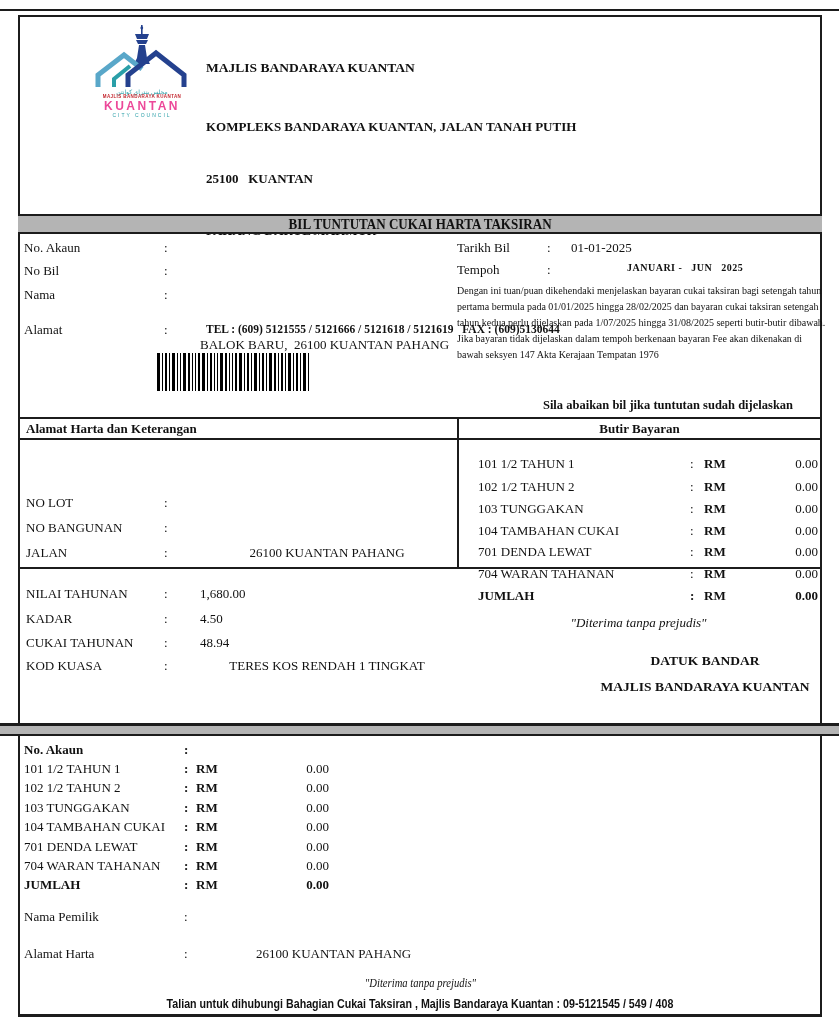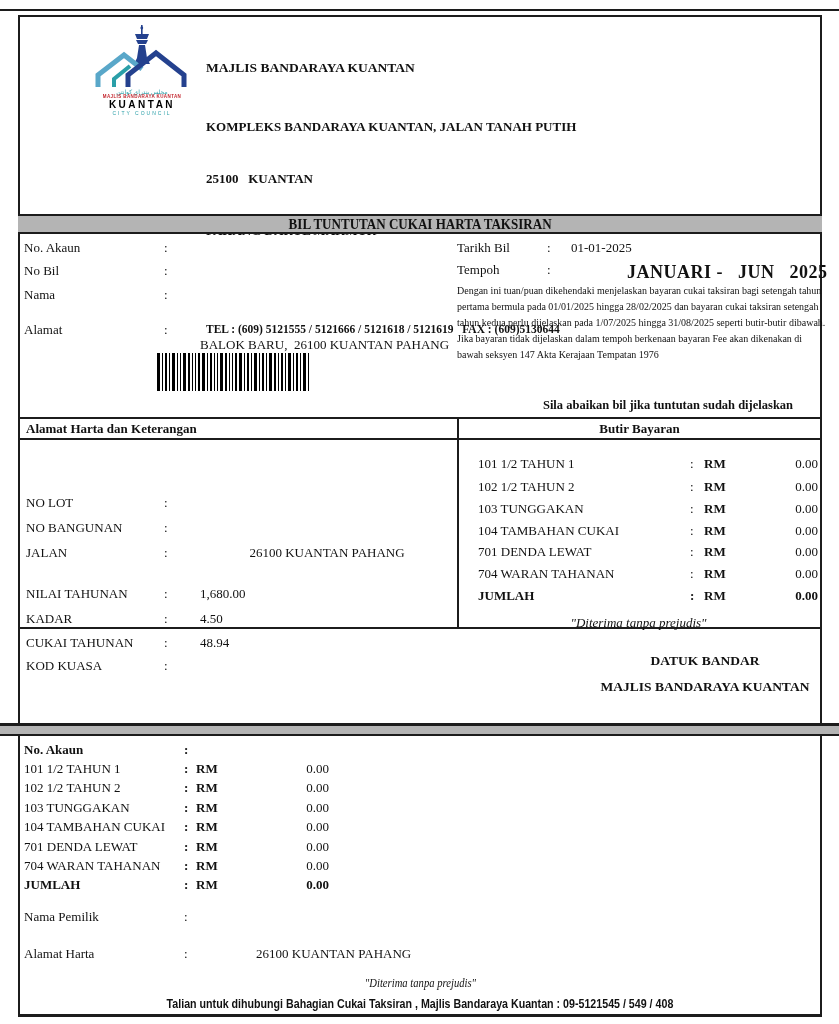--- a/index.html
+++ b/index.html
@@ -11,44 +11,44 @@
   .top-rule { position:absolute; left:0; top:9px; width:839px; height:2px; background:#1c1c1c; }
   .doc {
     position:absolute; left:18px; top:15px; width:804px; height:1002px;
     border:2px solid #1c1c1c; border-bottom-width:3px;
   }
   
   .logo { position:absolute; left:62px; top:8px; width:120px; text-align:center; line-height:1.05; }
   .logo svg { display:block; margin:0 auto; }
   .logo-arabic { font-size:6px; color:#2a9fa8; letter-spacing:1px; }
   .logo-tiny { font-size:4.5px; color:#c4262e; letter-spacing:.4px; font-family:"Liberation Sans", sans-serif; font-weight:bold; }
-  .logo-name { font-size:10px; color:#000000; font-weight:bold; letter-spacing:2.5px; font-family:"Liberation Sans", sans-serif; }
+  .logo-name { font-size:12px; color:#ec4899; font-weight:bold; letter-spacing:2.5px; font-family:"Liberation Sans", sans-serif; }
   .logo-sub { font-size:5px; color:#2a9fa8; letter-spacing:2px; font-family:"Liberation Sans", sans-serif; }
   .hdr-text { position:absolute; left:186px; top:7px; white-space:pre; }
   .org { font-weight:bold; font-size:13.5px; margin-bottom:7px; }
   .addr { font-weight:bold; font-size:13px; line-height:16px; }
   .contact { margin-top:17px; font-weight:bold; font-size:11.5px; line-height:15px; }
   
   .title-bar {
     position:absolute; left:-2px; right:-2px; top:197px; height:20px;
     background:#b4b4b4; border-top:2px solid #1c1c1c; border-bottom:2px solid #1c1c1c;
     text-align:center; font-weight:bold; font-size:14.5px; line-height:16px;
   }
   .title-bar span { display:inline-block; transform:scaleX(.9); }
   
   .frow { position:absolute; left:4px; width:430px; display:grid; grid-template-columns:140px 36px 1fr; font-size:13px; }
   .frow .c { text-align:left; }
   .rrow { position:absolute; left:437px; width:370px; display:grid; grid-template-columns:90px 24px 1fr; font-size:13px; }
-  .tempoh-v { font-weight:bold; font-size:18px; padding-left:56px; white-space:pre; letter-spacing:.5px; }
+  .tempoh-v { font-weight:bold; font-size:10px; padding-left:56px; white-space:pre; letter-spacing:.5px; }
   .alamat-val { position:absolute; left:180px; top:320px; font-size:13px; white-space:pre; }
   .barcode { position:absolute; left:137px; top:336px; }
   .notice { position:absolute; left:437px; top:266px; width:372px; font-size:10px; line-height:16px; }
   .sila { position:absolute; left:475px; top:381px; width:346px; text-align:center; font-weight:bold; font-size:12.5px; }
   
-  .ptable { position:absolute; left:-2px; right:-2px; top:400px; height:212px; border:2px solid #1c1c1c; }
+  .ptable { position:absolute; left:-2px; right:-2px; top:400px; height:152px; border:2px solid #1c1c1c; }
   .ptable .vdiv { position:absolute; left:437px; top:0; bottom:0; width:2px; background:#1c1c1c; }
   .ptable .hrow { position:absolute; left:0; right:0; top:0; height:21px; border-bottom:2px solid #1c1c1c; }
   .lh { position:absolute; left:6px; top:2px; font-weight:bold; font-size:13px; }
   .rh { position:absolute; left:439px; right:0; top:2px; text-align:center; font-weight:bold; font-size:13px; }
   .prow { position:absolute; left:6px; width:428px; display:grid; grid-template-columns:138px 36px 1fr; font-size:13px;margin-top:40px; }
   .prow.center-val .v { text-align:center; }
   .payrow { position:absolute; left:458px; width:340px; display:grid; grid-template-columns:212px 14px 52px 1fr; font-size:13px; }
   .payrow .rm { font-weight:bold; }
   .payrow .amt { text-align:right; }
   .payrow.total { font-weight:bold; }
@@ -224,20 +224,21 @@
           <span class="v">4.50</span>
       </div>
       <div class="prow" style="top:176px">
         <span>CUKAI TAHUNAN</span>
           <span>:</span>
           <span class="v">48.94</span>
       </div>
       <div class="prow center-val" style="top:199px">
         <span>KOD KUASA</span>
           <span>:</span>
+          <span class="v">TERES KOS RENDAH 1 TINGKAT</span>
       </div>
 
       <div class="payrow" style="top:37px">
         <span>101 1/2 TAHUN 1</span>
           <span>:</span>
           <span class="rm">RM</span>
           <span class="amt">0.00</span>
       </div>
       <div class="payrow" style="top:60px">
         <span>102 1/2 TAHUN 2</span>

